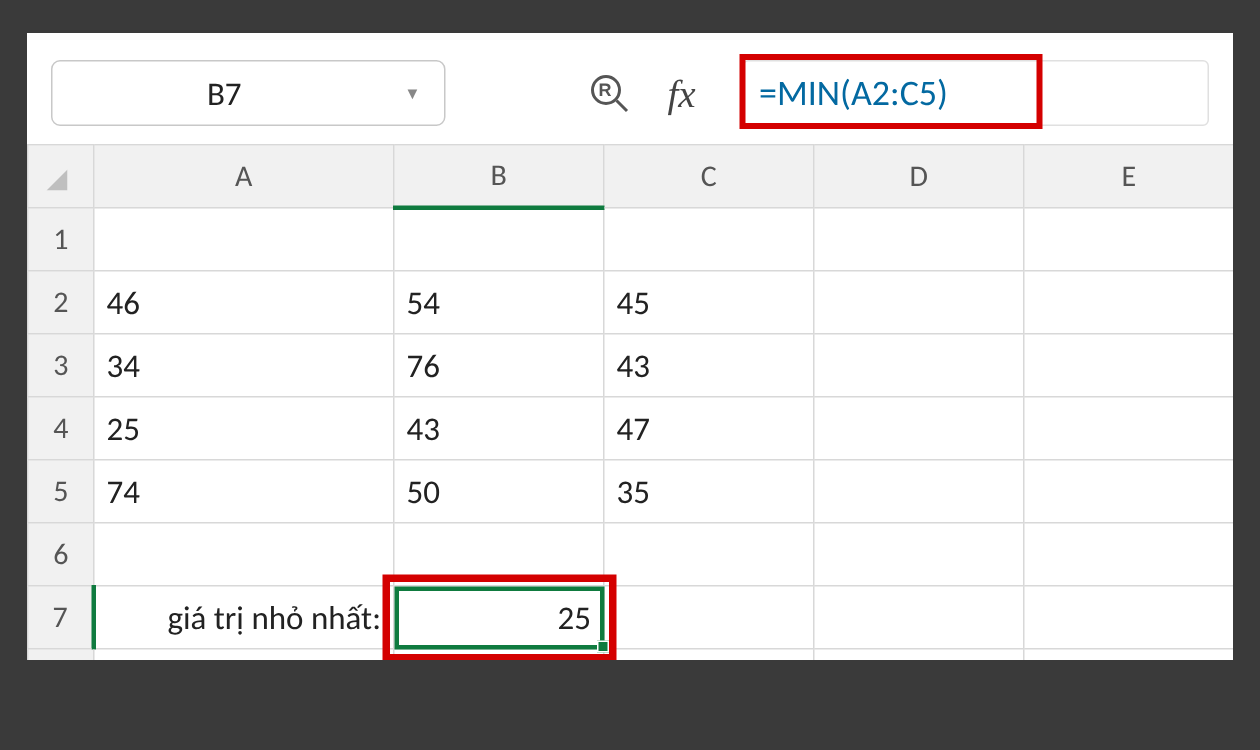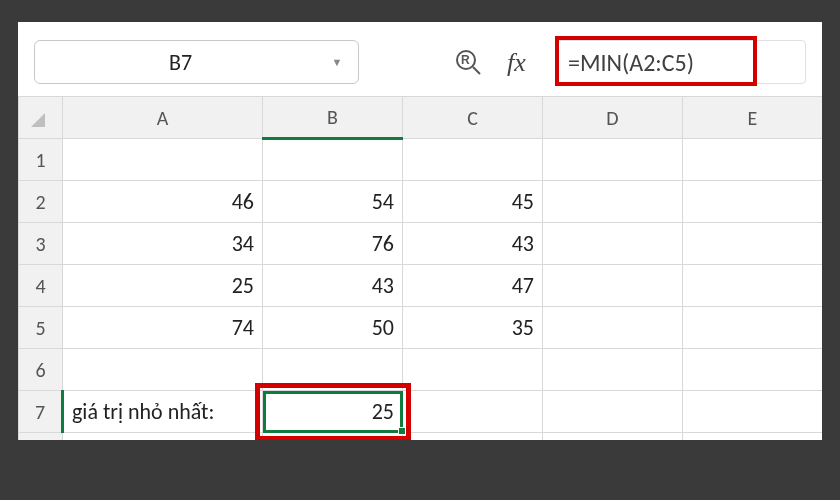--- a/index.html
+++ b/index.html
@@ -27,21 +27,21 @@
     display: flex;
     align-items: center;
     gap: 18px;
   }
   .name-box {
     display: flex;
     align-items: center;
     border: 1px solid #c8c8c8;
     border-radius: 6px;
     height: 44px;
-    width: 325px;
+    width: 263px;
     padding: 0 10px 0 0;
     background: #fff;
   }
   .name-box-text {
     flex: 1;
     text-align: center;
     font-size: 22px;
     color: #222;
   }
   .chev {
@@ -60,21 +60,21 @@
     border: 1px solid #e0e0e0;
     border-radius: 4px;
     height: 44px;
     display: flex;
     align-items: center;
     padding: 0 10px;
     position: relative;
   }
   .formula-text {
     font-size: 24px;
-    color: #404040;
+    color: #0369a1;
   }
   .red-outline-1 {
     position: absolute;
     border: 4px solid #d40000;
     pointer-events: none;
   }
   .sheet {
     flex: 1;
     position: relative;
     overflow: hidden;
@@ -94,22 +94,22 @@
     background: #fff;
   }
   th {
     background: #f1f1f1;
     color: #555;
     text-align: center;
     font-size: 20px;
   }
   .corner { background: #f1f1f1; }
   .rowhdr { background: #f1f1f1; text-align: center; color: #555; font-size: 20px; width: 44px; padding:0; }
-  td.num { text-align: right; }
-  td.text { text-align: left; }
+  td.num { }
+  td.text { text-align: right; }
   .col-hdr-active {
     border-bottom: 3px solid #0f7b3f !important;
   }
   .row-hdr-active {
     border-right: 3px solid #0f7b3f !important;
   }
   .active-cell {
     position: relative;
     text-align: right;
   }

